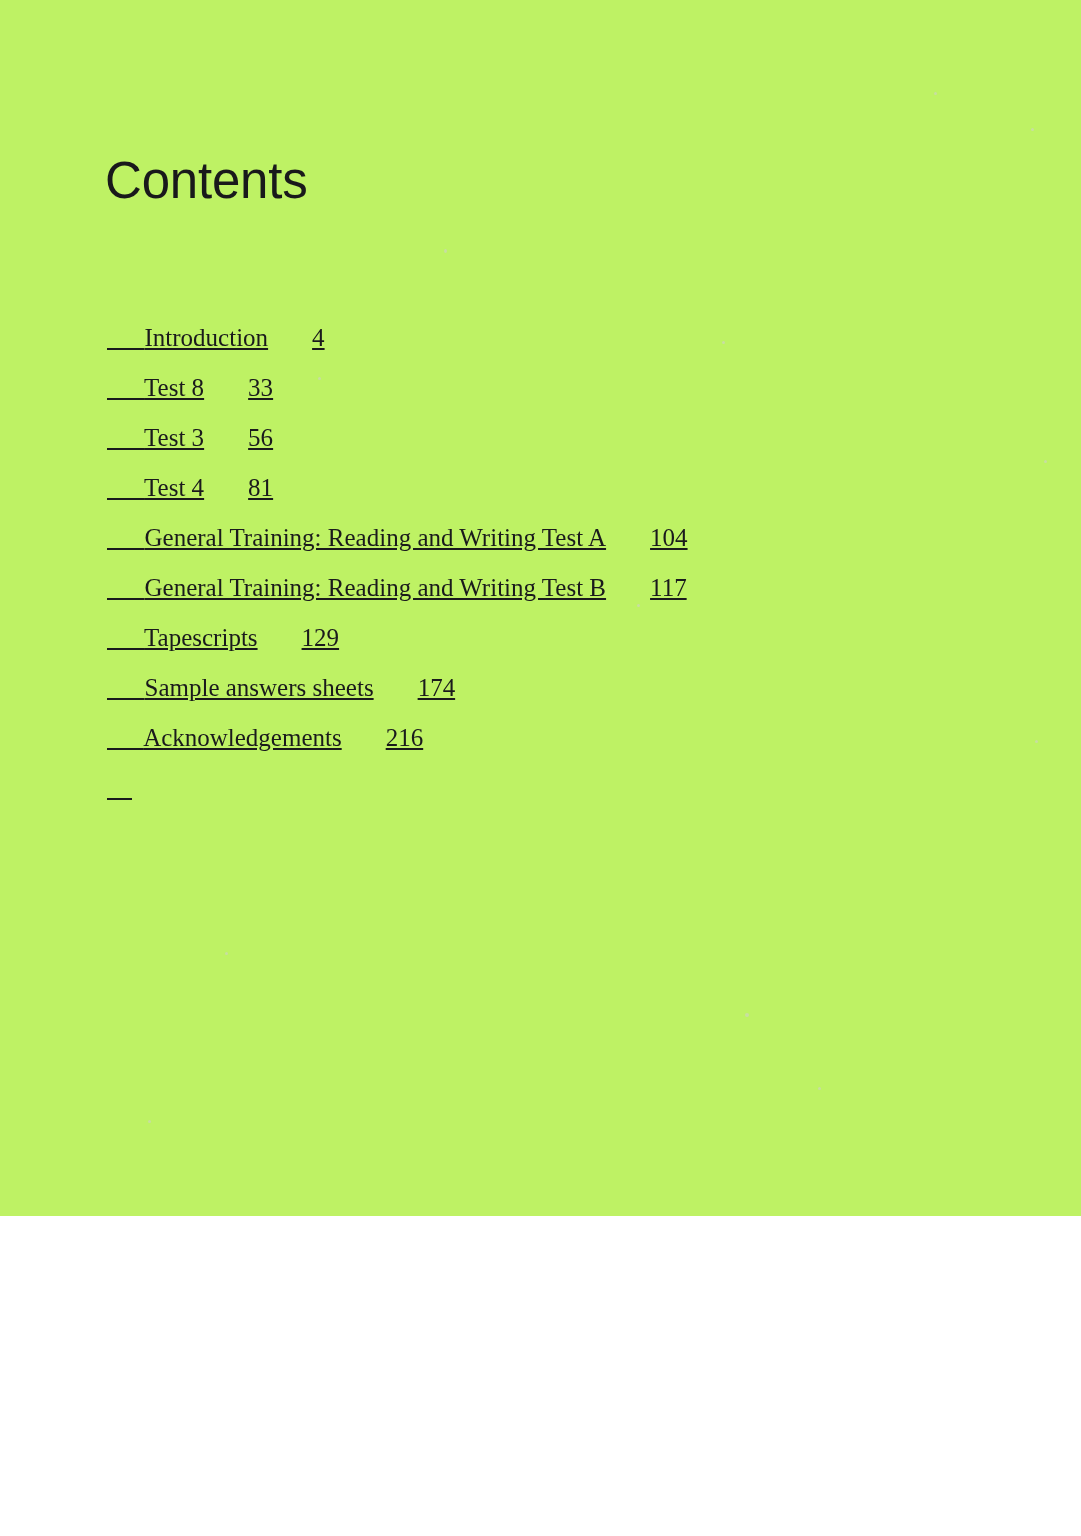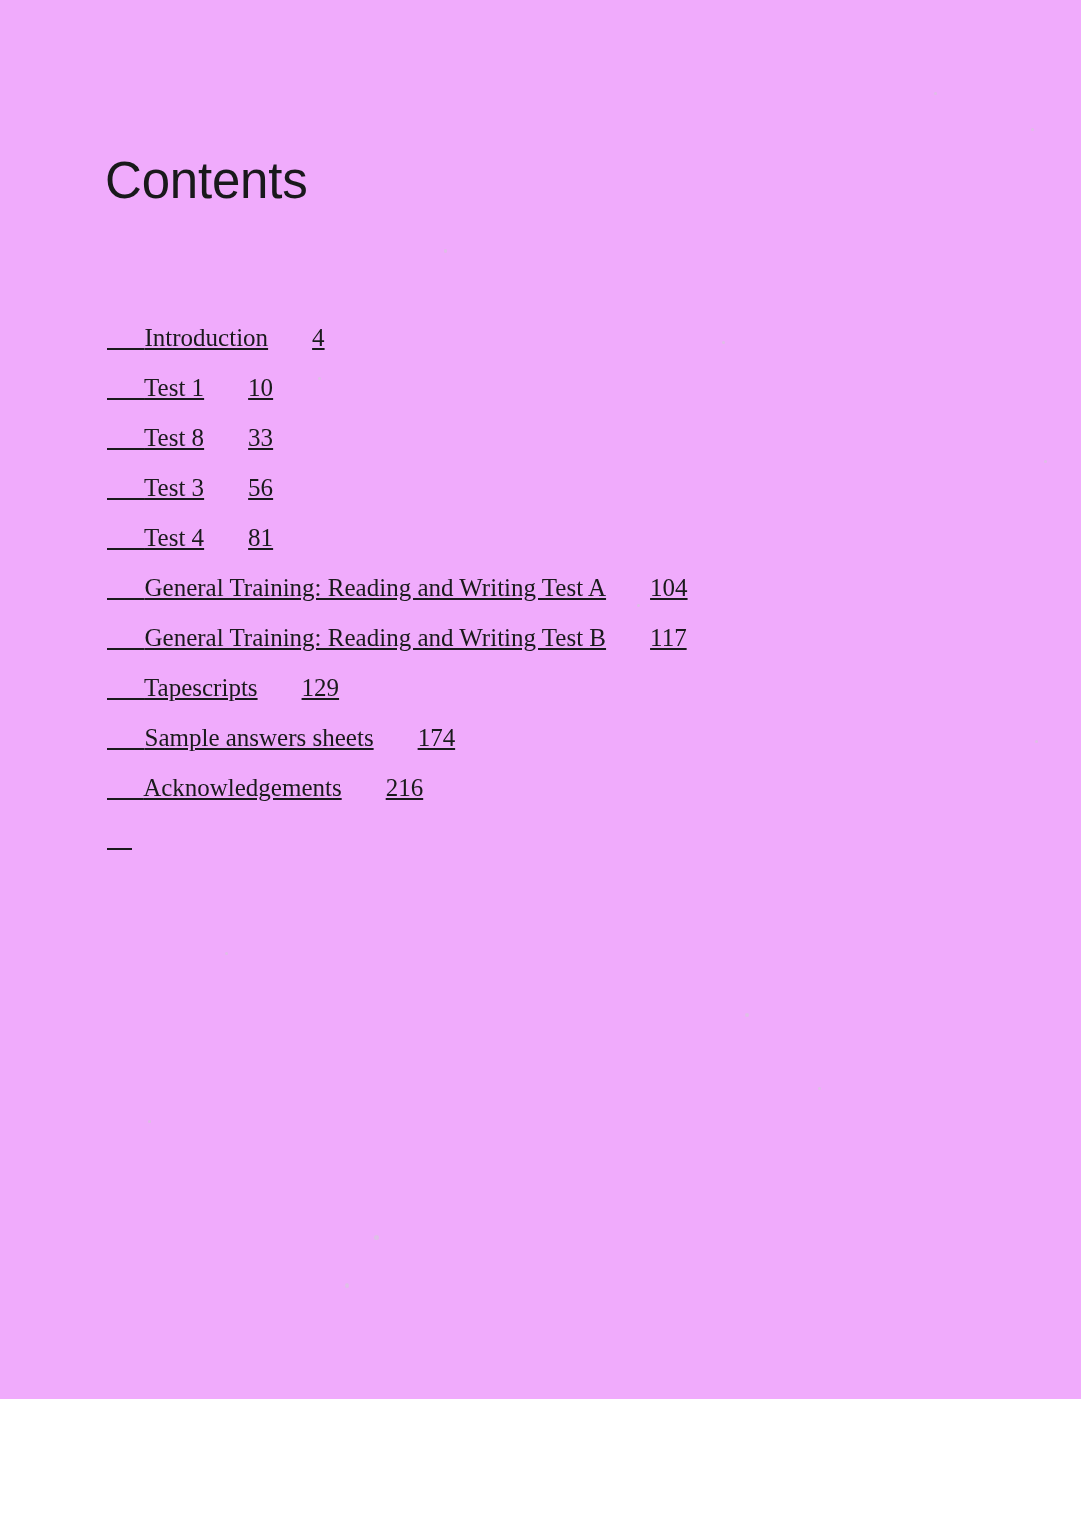--- a/index.html
+++ b/index.html
@@ -4,22 +4,22 @@
 <title>Contents</title>
 <style>
   html, body {
     margin: 0;
     padding: 0;
     background: #ffffff;
   }
   .page {
     position: relative;
     width: 1081px;
-    height: 1399px;
-    background: #f0abfc;
+    height: 1216px;
+    background: #bef264;
     overflow: hidden;
   }
 
   
   .speckle {
     position: absolute;
     background: #cfcfd4;
     border-radius: 50%;
     opacity: 0.55;
     pointer-events: none;
@@ -91,23 +91,20 @@
   <div class="speckle" style="left:148px; top:1120px; width:3px; height:3px;"></div>
 
   <div class="page-title">Contents</div>
 
   <div class="toc">
 
     <div class="toc-entry">
       <span class="label">Introduction</span><span class="gap"></span><span class="page-num">4</span>
     </div>
 
-    <div class="toc-entry">
-      <span class="label">Test 1</span><span class="gap"></span><span class="page-num">10</span>
-    </div>
 
     <div class="toc-entry">
       <span class="label">Test 8</span><span class="gap"></span><span class="page-num">33</span>
     </div>
 
     <div class="toc-entry">
       <span class="label">Test 3</span><span class="gap"></span><span class="page-num">56</span>
     </div>
 
     <div class="toc-entry">

